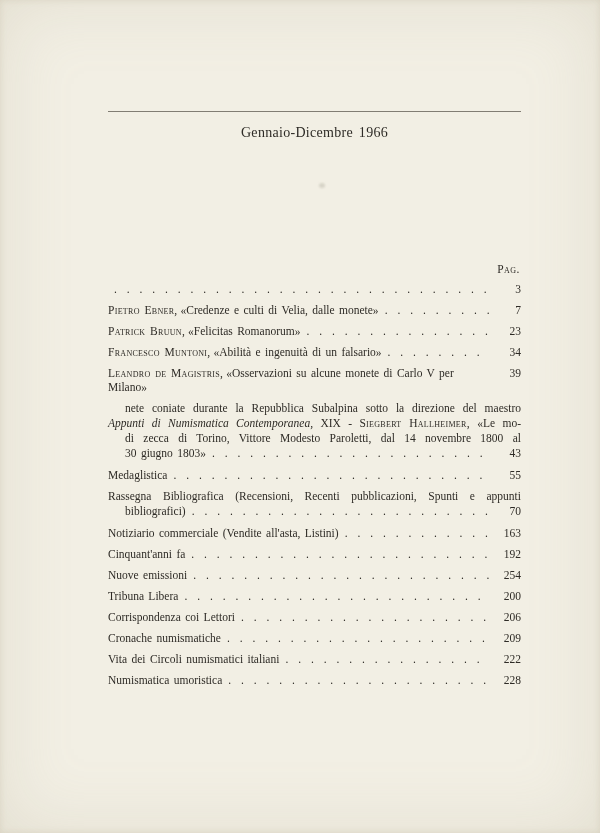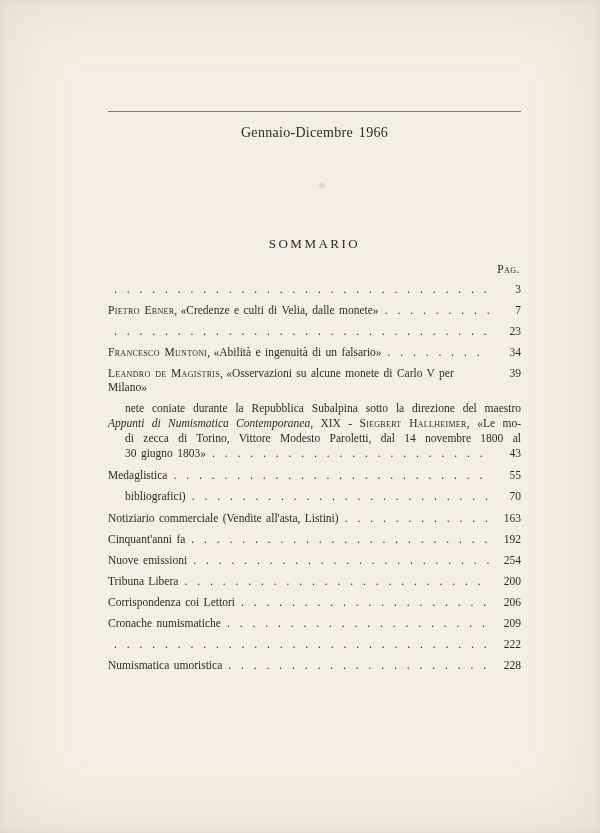--- a/index.html
+++ b/index.html
@@ -63,38 +63,38 @@
 
 <div class="page">
 
 
   <div class="rule"></div>
 
   <div class="subtitle">Gennaio-Dicembre 1966</div>
 
   <div class="smudge"></div>
 
-  <div class="sommario">SOMMARIO</div>
 
   <div class="pag">Pag.</div>
 
   <div class="toc">
 
     <div class="row">
       <span class="leader">. . . . . . . . . . . . . . . . . . . . . . . . . . . . . . . . . . . . . . . . . . . . . . . . . . . . . . . . . . . . </span>
       <span class="pageno">3</span>
     </div>
 
     <div class="row">
       <span><span class="sc">Pietro Ebner,</span><span class="ttl">«Credenze e culti di Velia, dalle monete»</span></span>
       <span class="leader">. . . . . . . . . . . . . . . . . . . . . . . . . . . . . . . . . . . . . . . . . . . . . . . . . . . . . . . . . . . . </span>
       <span class="pageno">7</span>
     </div>
 
     <div class="row">
+      <span><span class="sc">Patrick Bruun,</span><span class="ttl">«Felicitas Romanorum»</span></span>
       <span class="leader">. . . . . . . . . . . . . . . . . . . . . . . . . . . . . . . . . . . . . . . . . . . . . . . . . . . . . . . . . . . . </span>
       <span class="pageno">23</span>
     </div>
 
     <div class="row">
       <span><span class="sc">Francesco Muntoni,</span><span class="ttl">«Abilità e ingenuità di un falsario»</span></span>
       <span class="leader">. . . . . . . . . . . . . . . . . . . . . . . . . . . . . . . . . . . . . . . . . . . . . . . . . . . . . . . . . . . . </span>
       <span class="pageno">34</span>
     </div>
 
@@ -117,20 +117,21 @@
       </div>
     </div>
 
     <div class="row">
       <span>Medaglistica</span>
       <span class="leader">. . . . . . . . . . . . . . . . . . . . . . . . . . . . . . . . . . . . . . . . . . . . . . . . . . . . . . . . . . . . </span>
       <span class="pageno">55</span>
     </div>
 
     <div class="para">
+      <div class="pline">Rassegna Bibliografica (Recensioni, Recenti pubblicazioni, Spunti e appunti</div>
       <div class="lastline indent">
         <span>bibliografici)</span>
         <span class="leader">. . . . . . . . . . . . . . . . . . . . . . . . . . . . . . . . . . . . . . . . . . . . . . . . . . . . . . . . . . . . </span>
         <span class="pageno">70</span>
       </div>
     </div>
 
     <div class="row">
       <span>Notiziario commerciale (Vendite all'asta, Listini)</span>
       <span class="leader">. . . . . . . . . . . . . . . . . . . . . . . . . . . . . . . . . . . . . . . . . . . . . . . . . . . . . . . . . . . . </span>
@@ -161,20 +162,21 @@
       <span class="pageno">206</span>
     </div>
 
     <div class="row">
       <span>Cronache numismatiche</span>
       <span class="leader">. . . . . . . . . . . . . . . . . . . . . . . . . . . . . . . . . . . . . . . . . . . . . . . . . . . . . . . . . . . . </span>
       <span class="pageno">209</span>
     </div>
 
     <div class="row">
+      <span>Vita dei Circoli numismatici italiani</span>
       <span class="leader">. . . . . . . . . . . . . . . . . . . . . . . . . . . . . . . . . . . . . . . . . . . . . . . . . . . . . . . . . . . . </span>
       <span class="pageno">222</span>
     </div>
 
     <div class="row">
       <span>Numismatica umoristica</span>
       <span class="leader">. . . . . . . . . . . . . . . . . . . . . . . . . . . . . . . . . . . . . . . . . . . . . . . . . . . . . . . . . . . . </span>
       <span class="pageno">228</span>
     </div>
 

